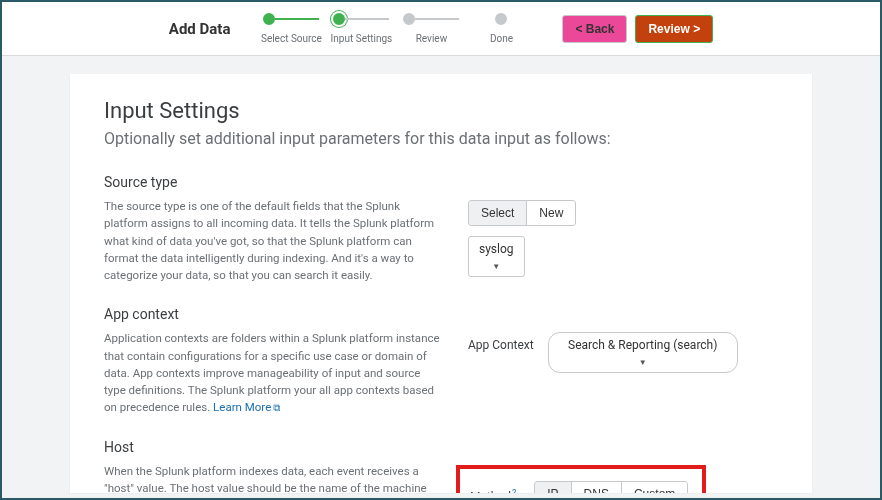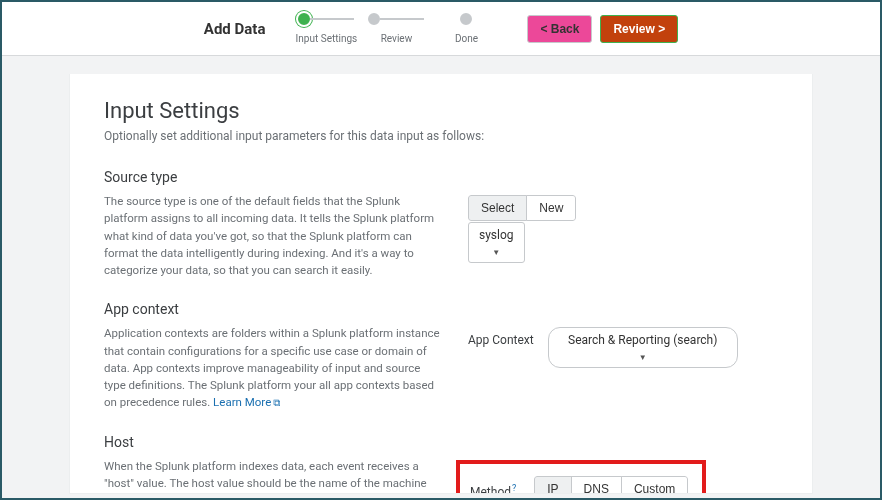--- a/index.html
+++ b/index.html
@@ -114,21 +114,21 @@
     box-shadow: 0 0 0 rgba(0,0,0,0);
     overflow: hidden;
   }
   h1.page-title {
     font-size: 22px;
     font-weight: 400;
     color: #3b3e41;
     margin-bottom: 6px;
   }
   .page-desc {
-    font-size: 12px;
+    font-size: 16px;
     color: #6b7075;
     margin-bottom: 26px;
   }
   .section-heading {
     font-size: 14px;
     color: #3b3e41;
     font-weight: 400;
     margin-bottom: 8px;
   }
   .section-row {
@@ -194,21 +194,21 @@
     padding: 5px 10px;
     border-radius: 3px;
     cursor: pointer;
     gap: 6px;
     flex-direction: column;
   }
   .caret {
     font-size: 8px;
     color: #555;
   }
-  .stack { display: flex; flex-direction: column; gap: 1px; align-items: flex-start; }
+  .stack { display: flex; flex-direction: column; gap: 10px; align-items: flex-start; }
   .highlight-box {
     border: 4px solid #e21b1b;
     padding: 12px 14px 12px 10px;
     display: inline-flex;
     align-items: center;
     gap: 18px;
     margin-left: -12px;
   }
   .help-q {
     color: #1a6fb0;
@@ -222,20 +222,27 @@
 
 <div class="outer-frame">
 
   <div class="topbar">
     <div class="topbar-inner">
 
       <div class="add-data-title">Add Data</div>
 
       <div class="wizard">
 
+        <div class="wizard-step">
+          <div class="wizard-circle-wrap">
+            <span class="wizard-circle done"></span>
+            <span class="wizard-line done"></span>
+          </div>
+          <div class="wizard-label">Select Source</div>
+        </div>
 
         <div class="wizard-step">
           <div class="wizard-circle-wrap">
             <span class="wizard-circle current"></span>
             <span class="wizard-line"></span>
           </div>
           <div class="wizard-label">Input Settings</div>
         </div>
 
         <div class="wizard-step">

